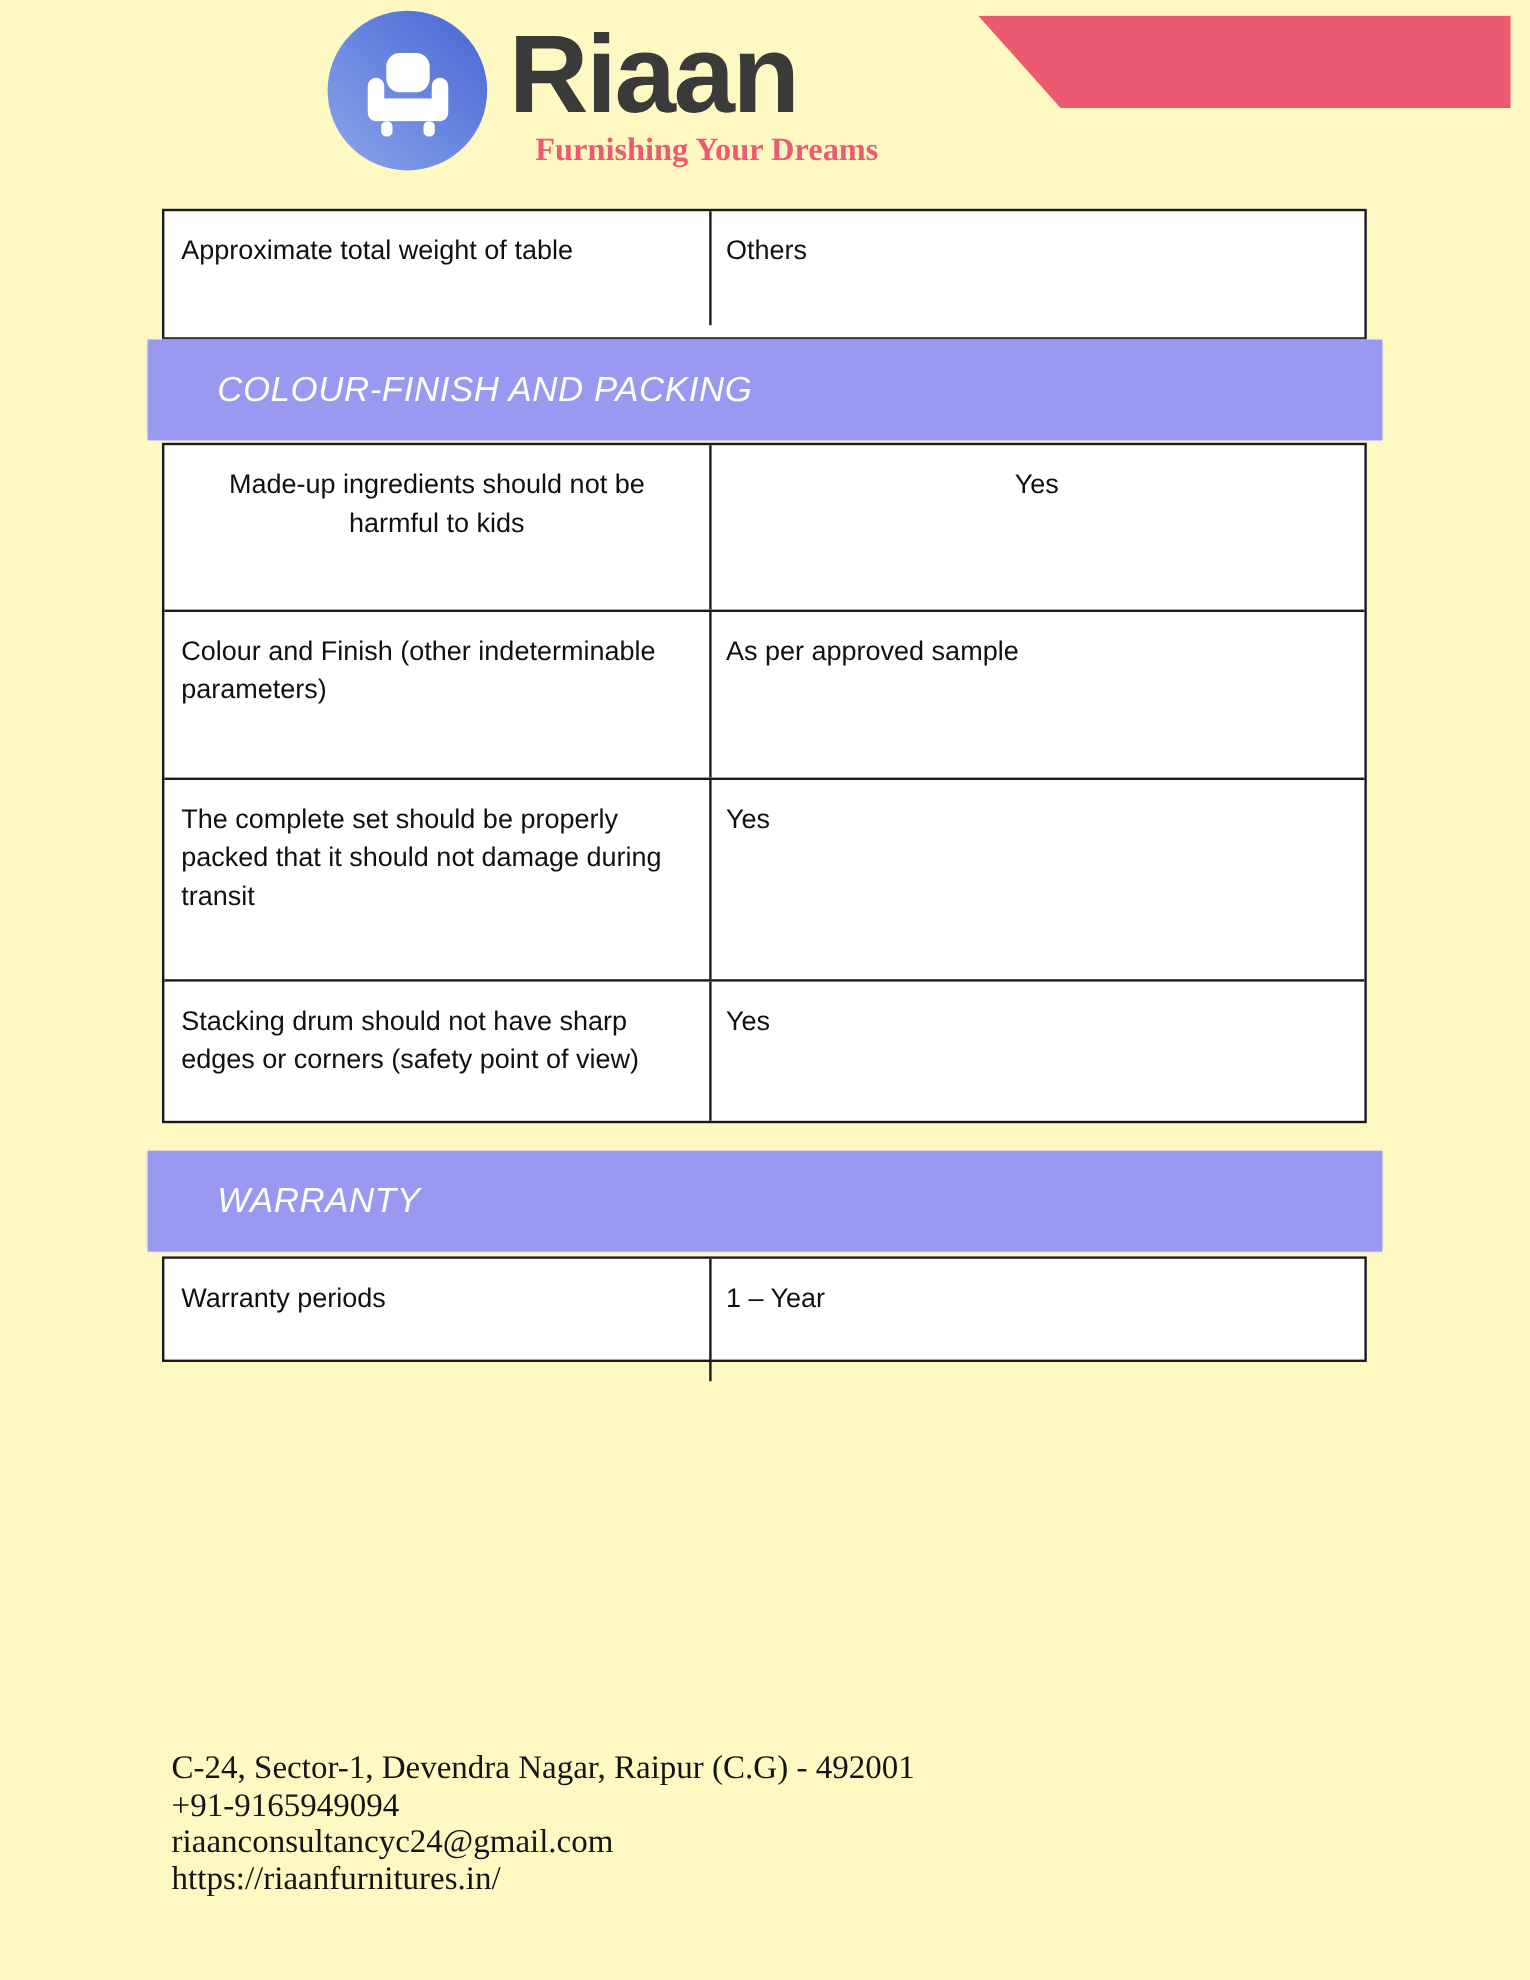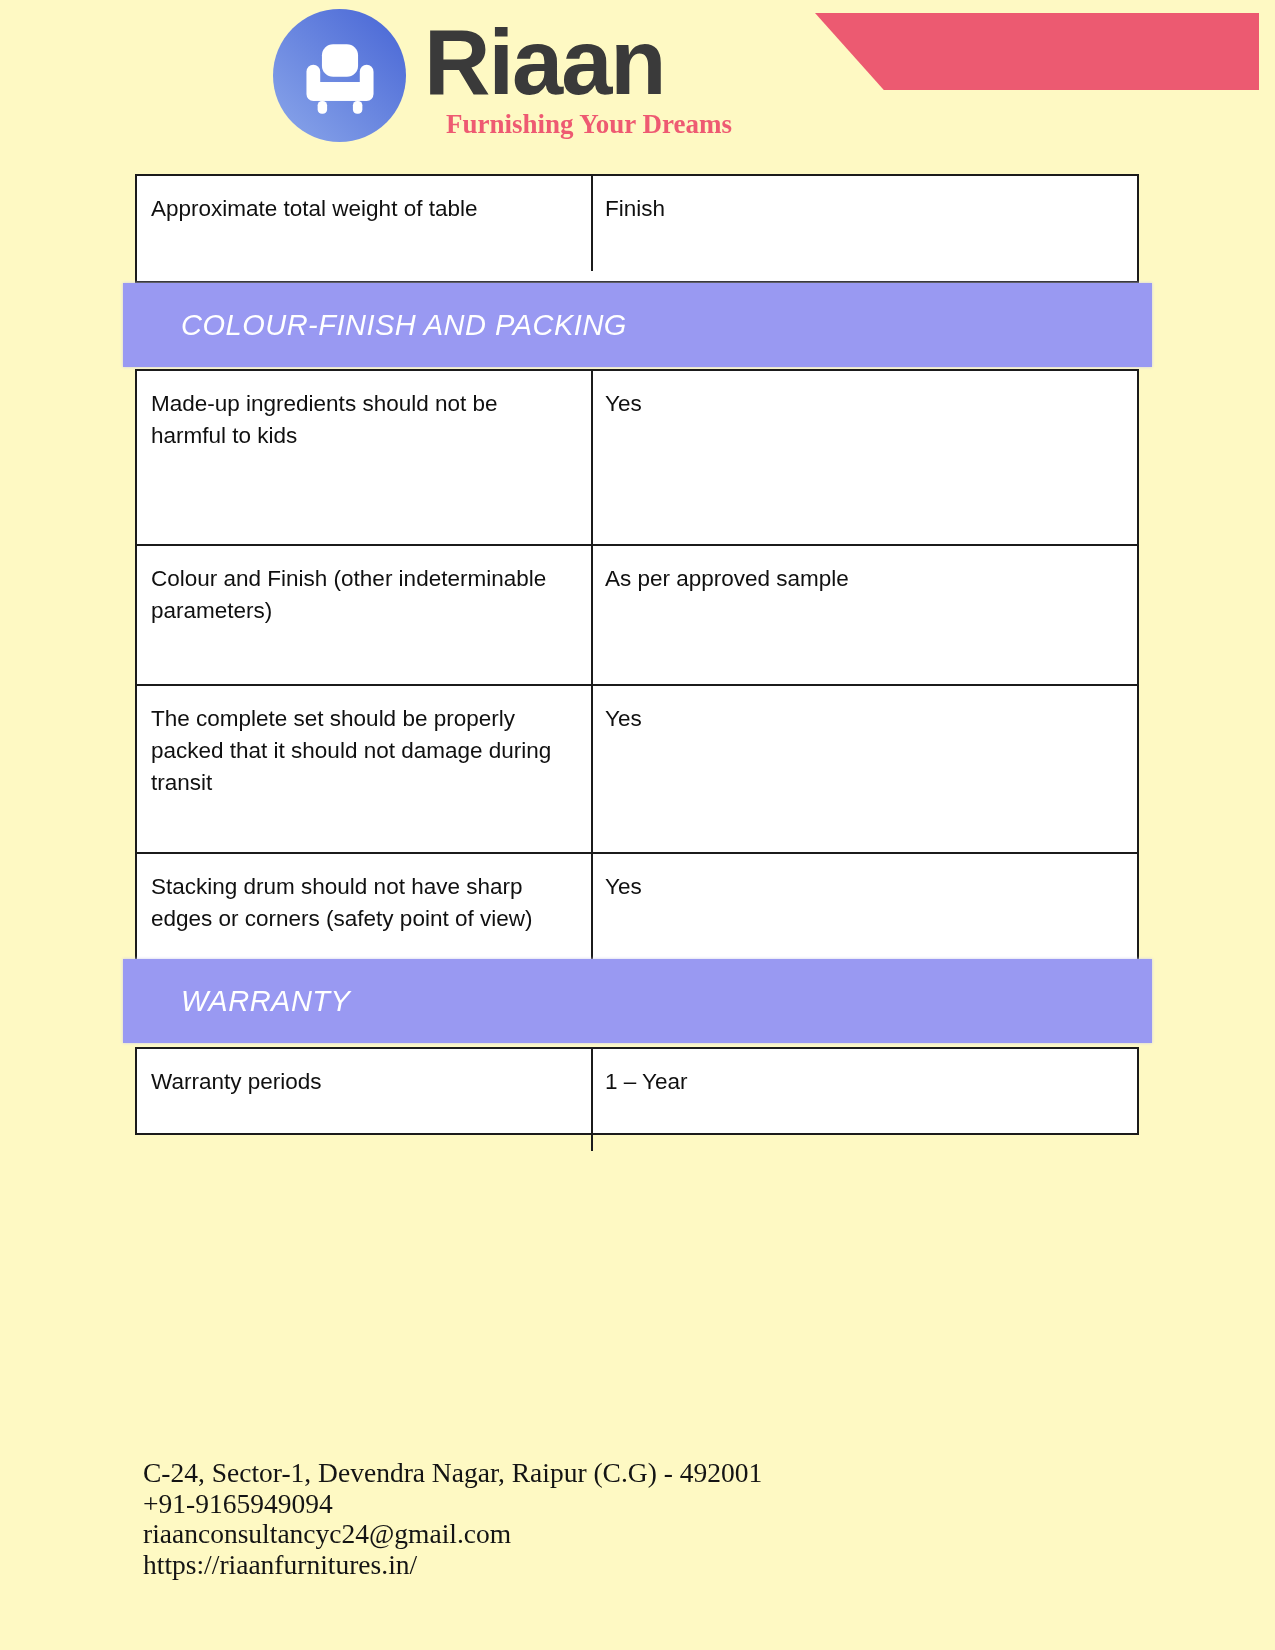--- a/index.html
+++ b/index.html
@@ -48,21 +48,21 @@
   .tbl .c1,.tbl .c2{
     box-sizing:border-box;
     padding:17px 14px 10px 14px;
     font-size:22.5px;line-height:32px;color:#101010;
   }
   .tbl .c1{width:456px;border-right:2px solid var(--border_dark,#1b1b1b);}
   .tbl .c2{flex:1;padding-left:12px;}
   .sec-a{top:174px;height:109px;}
   .sec-a .row{height:95px;}
   .sec-b{top:369px;}
-  .r-made{height:173px;}
+  .r-made{height:137px;text-align:center;}
   .r-colour{height:140px;}
   .r-packed{height:168px;}
   .r-drum{height:118px;}
   .sec-c{top:1047px;height:88px;}
   .sec-c .row{height:102px;}
   
   .band{
     position:absolute;left:123px;width:1029px;height:84px;
     background:var(--band_purple,#9999f2);
     box-shadow:0 0 3px #ccccea;
@@ -97,21 +97,21 @@
       <rect x="65" y="79" width="11" height="15" rx="5" fill="#ffffff"></rect>
     </svg>
   </div>
   <div class="brand-name">Riaan</div>
   <div class="tagline">Furnishing Your Dreams</div>
   <div class="ribbon"></div>
 
   <section class="tbl sec-a">
     <div class="row">
       <div class="c1">Approximate total weight of table</div>
-      <div class="c2">Finish</div>
+      <div class="c2">Others</div>
     </div>
   </section>
 
   <div class="band band-1">
     <span>COLOUR-FINISH AND PACKING</span>
   </div>
 
   <section class="tbl sec-b">
     <div class="row r-made">
       <div class="c1">Made-up ingredients should not be harmful to kids</div>

